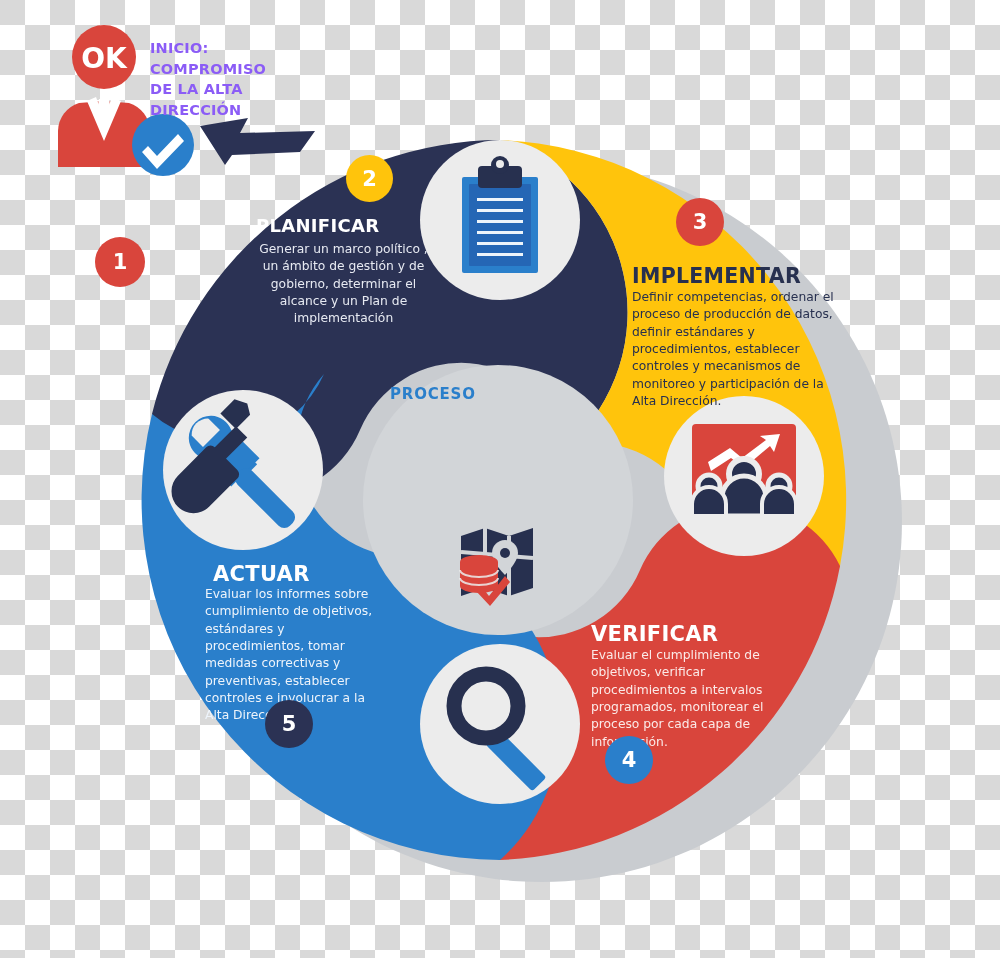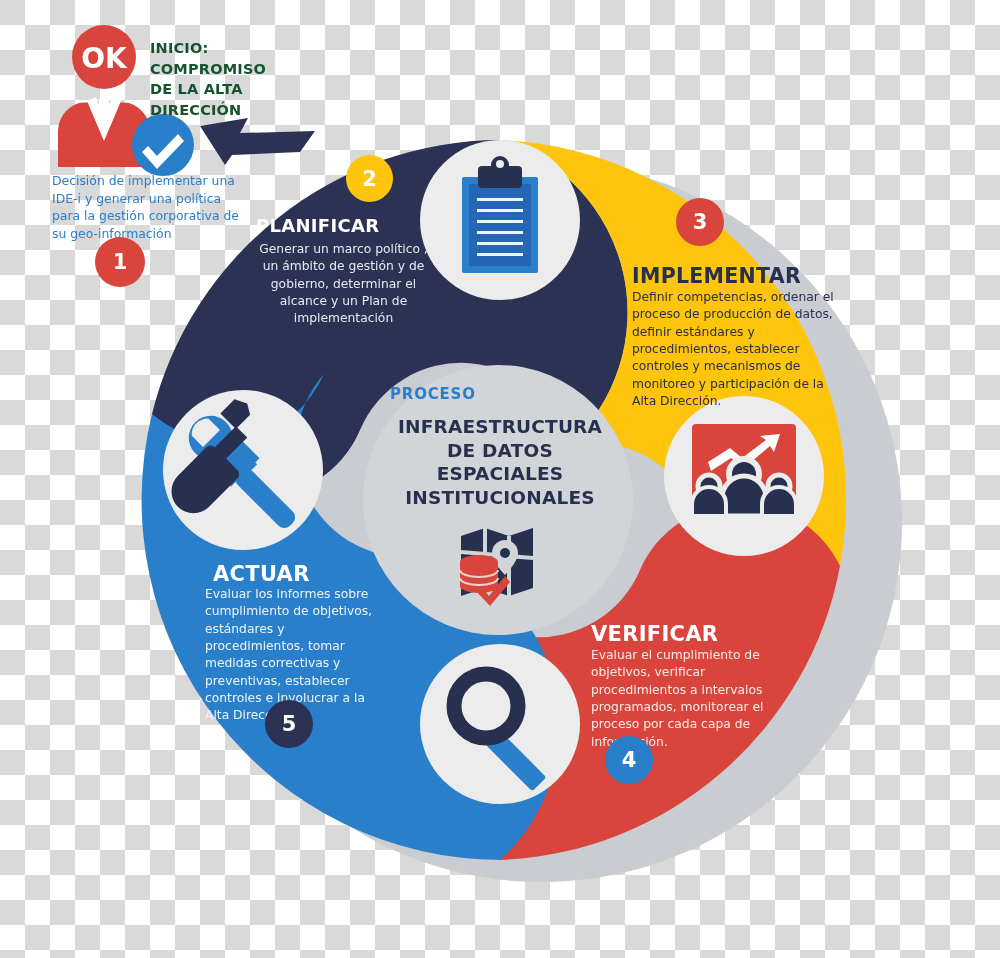--- a/index.html
+++ b/index.html
@@ -16,21 +16,21 @@
   
   svg.wheel{position:absolute;left:0;top:0;width:1000px;height:958px;}
 
   
   .lbl{position:absolute;}
   .ttl{font-weight:bold;letter-spacing:.3px;}
 
   
   #inicio-title{
     left:150px;top:38px;width:180px;
-    color:#14532d;font-size:14.5px;font-weight:bold;line-height:1.42;
+    color:#8b5cf6;font-size:14.5px;font-weight:bold;line-height:1.42;
     letter-spacing:.2px;
   }
   #inicio-desc{
     left:52px;top:172px;width:200px;
     color:#2a7fcb;font-size:12.4px;line-height:1.42;
   }
 
   
   #planificar-title{left:256px;top:215px;color:#ffffff;font-size:18px;}
   #planificar-desc{left:256px;top:241px;width:175px;color:#e7eaf2;font-size:12.3px;line-height:1.41;text-align:center;}
@@ -214,36 +214,34 @@
     <g>
       <path d="M200 126 L248 118 L240 133 L315 131 L300 152 L232 155 L225 165 Z" fill="#2b3254"></path>
     </g>
   </svg>
 
   <div class="lbl ttl" id="inicio-title" style="white-space:pre-line">INICIO:
 COMPROMISO
 DE LA ALTA
 DIRECCIÓN</div>
 
-  <div class="lbl" id="inicio-desc">Decisión de implementar una IDE-i y generar una política para la gestión corporativa de su geo-información</div>
 
   <div class="lbl ttl" id="planificar-title">PLANIFICAR</div>
   <div class="lbl" id="planificar-desc">Generar un marco político , un ámbito de gestión y de gobierno, determinar el alcance y un Plan de implementación</div>
 
   <div class="lbl ttl" id="implementar-title">IMPLEMENTAR</div>
   <div class="lbl" id="implementar-desc">Definir competencias, ordenar el proceso de producción de datos, definir estándares y procedimientos, establecer controles y mecanismos de monitoreo y participación de la Alta Dirección.</div>
 
   <div class="lbl ttl" id="verificar-title">VERIFICAR</div>
   <div class="lbl" id="verificar-desc">Evaluar el cumplimiento de objetivos, verificar procedimientos a intervalos programados, monitorear el proceso por cada capa de información.</div>
 
   <div class="lbl ttl" id="actuar-title">ACTUAR</div>
   <div class="lbl" id="actuar-desc">Evaluar los informes sobre cumplimiento de objetivos, estándares y procedimientos, tomar medidas correctivas y preventivas, establecer controles e involucrar a la Alta Dirección.</div>
 
   <div class="lbl" id="proceso-kicker">PROCESO</div>
-  <div class="lbl" id="proceso-title">INFRAESTRUCTURA DE DATOS ESPACIALES INSTITUCIONALES</div>
 
   <div class="badge-num" style="left:78px;top:32px;width:52px;height:52px;font-size:28px;background:transparent;color:#ffffff;">OK</div>
 
   <div class="badge-num" style="left:95px;top:237px;width:50px;height:50px;font-size:21px;background:#d9453c;">1</div>
 
   <div class="badge-num" style="left:346px;top:155px;width:47px;height:47px;font-size:21px;background:#ffc40c;">2</div>
 
   <div class="badge-num" style="left:676px;top:198px;width:48px;height:48px;font-size:21px;background:#d9453c;">3</div>
 
   <div class="badge-num" style="left:605px;top:736px;width:48px;height:48px;font-size:21px;background:#2a7fcb;">4</div>

